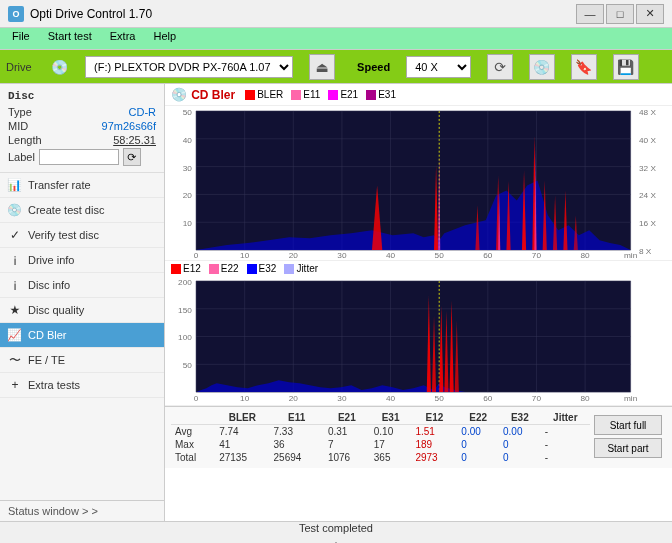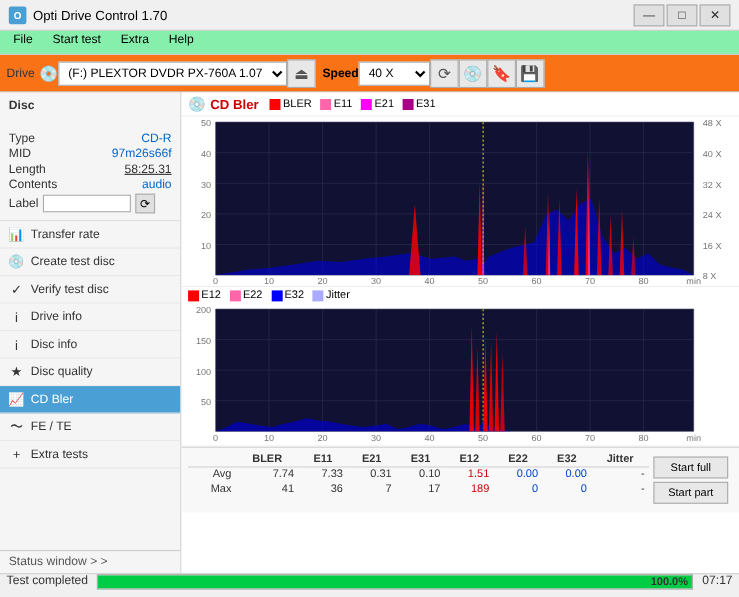--- a/index.html
+++ b/index.html
@@ -62,27 +62,27 @@
       gap: 2px;
     }
     .menu-item {
       padding: 2px 8px;
       cursor: pointer;
       font-size: 11px;
       color: #000;
     }
     
     .toolbar {
-      background: #f97316;
+      background: #84cc16;
       height: 34px;
       display: flex;
       align-items: center;
       padding: 0 6px;
       border-bottom: 1px solid #ccc;
-      gap: 0;
+      gap: 16px;
     }
     .toolbar-label {
       font-size: 11px;
       color: #333;
       margin-right: 4px;
     }
     .drive-select {
       width: 208px;
       height: 22px;
       border: 1px solid #aaa;
@@ -123,22 +123,23 @@
       flex-direction: column;
       overflow: hidden;
     }
     .disc-section {
       padding: 6px 8px;
       border-bottom: 1px solid #ddd;
     }
     .disc-header {
       font-size: 11px;
       font-weight: bold;
-      margin-bottom: 18px;
+      margin-bottom: 4px;
       color: #333;
+      font-family: Liberation Mono, monospace;
     }
     .disc-row {
       display: flex;
       justify-content: space-between;
       align-items: flex-start;
       margin-bottom: 2px;
       font-size: 11px;
     }
     .disc-key { color: #333; }
     .disc-val { color: #0066cc; font-size: 11px; }
@@ -237,36 +238,38 @@
       border-collapse: collapse;
       font-size: 10px;
     }
     .stats-table th {
       text-align: center;
       font-weight: bold;
       padding: 1px 4px;
       color: #333;
     }
     .stats-table td {
-      text-align: right;
+      text-align: left;
       padding: 1px 4px;
       color: #333;
     }
     .stats-table tr:first-child th { border-bottom: 1px solid #ddd; }
     .stats-table .red-val { color: #cc0000; }
     .stats-table .blue-val { color: #0044cc; }
     
     .status-bar {
       height: 22px;
       background: #f0f0f0;
       border-top: 1px solid #ccc;
       display: flex;
+      align-items: center;
       padding: 0 6px;
       gap: 8px;
       font-size: 11px;
+      flex-direction: column;
     }
     .status-text { color: #333; flex: 0 0 auto; }
     .progress-bar-container {
       flex: 1;
       height: 14px;
       background: #e0e0e0;
       border: 1px solid #aaa;
       position: relative;
       overflow: hidden;
     }
@@ -368,24 +371,20 @@
         <span class="disc-val">CD-R</span>
       </div>
       <div class="disc-row">
         <span class="disc-key">MID</span>
         <span class="disc-val">97m26s66f</span>
       </div>
       <div class="disc-row">
         <span class="disc-key">Length</span>
         <span class="disc-val-normal">58:25.31</span>
       </div>
-      <div class="disc-row">
-        <span class="disc-key">Contents</span>
-        <span class="disc-val">audio</span>
-      </div>
       <div class="label-input-row">
         <span class="disc-key">Label</span>
         <input class="label-input" type="text" value="" style="">
         <div class="label-btn">⟳</div>
       </div>
     </div>
 
     <div class="sidebar-nav">
 
       <div class="nav-item">
@@ -628,20 +627,31 @@
                 <td>41</td>
                 <td>36</td>
                 <td>7</td>
                 <td>17</td>
                 <td class="red-val">189</td>
                 <td class="blue-val">0</td>
                 <td class="blue-val">0</td>
                 <td>-</td>
               </tr>
 
+              <tr>
+                <td>Total</td>
+                <td>27135</td>
+                <td>25694</td>
+                <td>1076</td>
+                <td>365</td>
+                <td class="red-val">2973</td>
+                <td class="blue-val">0</td>
+                <td class="blue-val">0</td>
+                <td>-</td>
+              </tr>
             </tbody>
           </table>
         </div>
         <div class="start-buttons">
           <button class="start-btn">Start full</button>
           <button class="start-btn">Start part</button>
         </div>
       </div>
     </div>
   </div>

